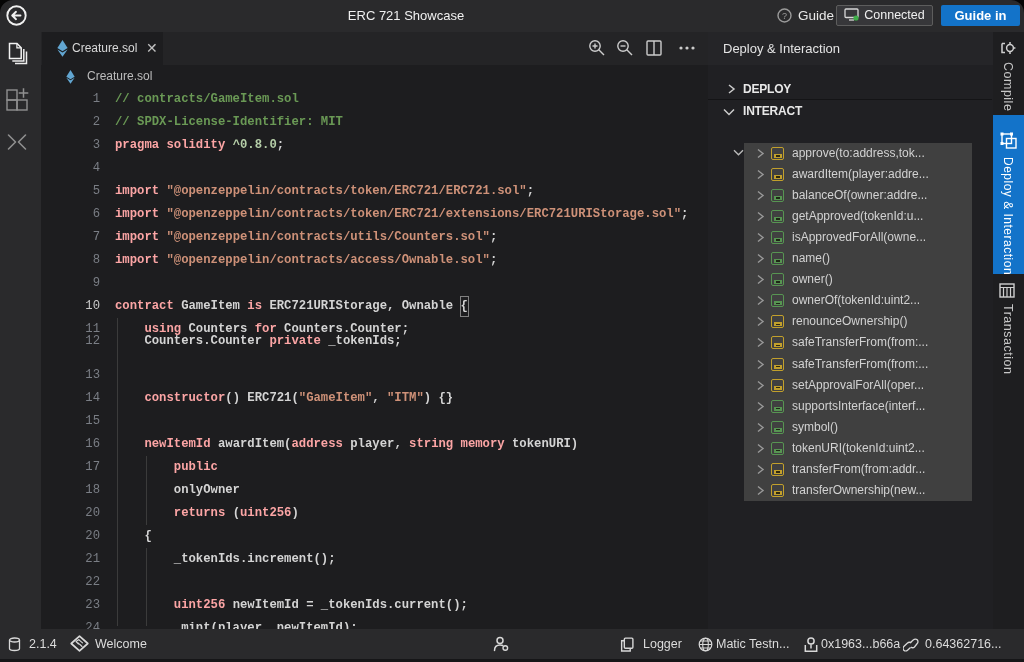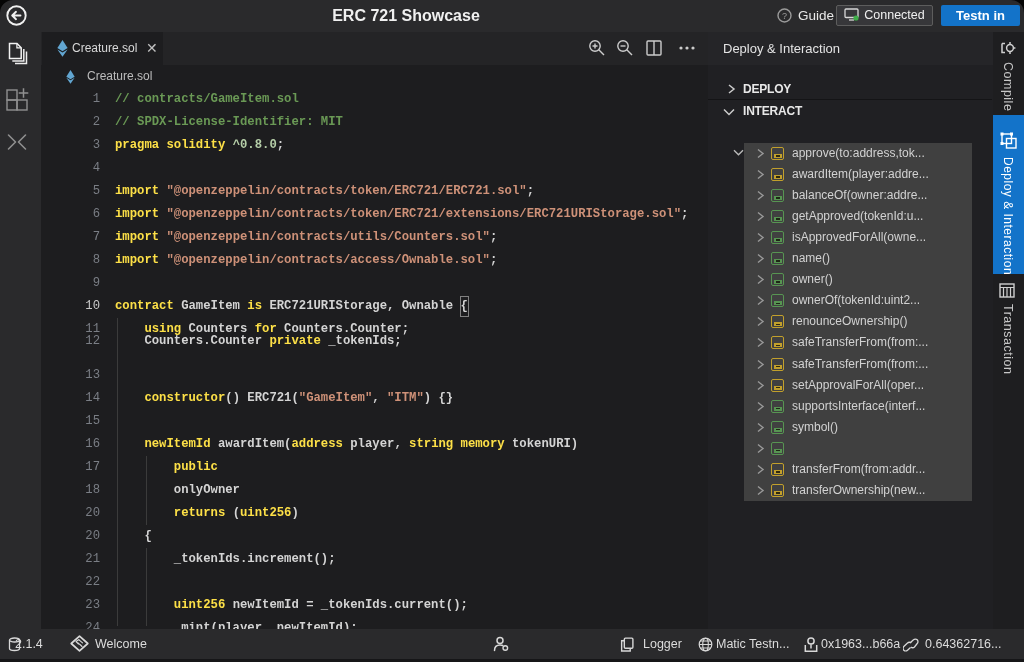--- a/index.html
+++ b/index.html
@@ -3,21 +3,21 @@
 <meta charset="utf-8">
 <style>
   * { margin:0; padding:0; box-sizing:border-box; }
   html,body { width:1024px; height:662px; overflow:hidden; background:#1d1d1f; font-family:"Liberation Sans", sans-serif; }
   .abs { position:absolute; }
   #stage { position:relative; width:1024px; height:662px; }
 
   
   #topbar { left:0; top:0; width:1024px; height:32px; background:#2a2a2c; }
   #backbtn { left:6px; top:5px; width:21px; height:21px; }
-  #apptitle { left:0; top:0; width:812px; height:32px; line-height:32px; text-align:center; color:#f0f0f0; font-size:16px;font-weight:bold; }
+  #apptitle { left:0; top:0; width:812px; height:32px; line-height:32px; text-align:center; color:#f0f0f0; font-size:13px; }
   #guide { left:777px; top:0; height:32px; line-height:32px; color:#e8e8e8; font-size:13.5px; }
   #connected { left:836px; top:5px; width:97px; height:21px; background:#37373a; border:1px solid #5d5d5d; border-radius:2px; color:#f0f0f0; font-size:12.5px; line-height:19px; text-align:center; }
   #signin { left:941px; top:4.5px; width:79px; height:21px; background:#1373c9; border-radius:2px; color:#fff; font-weight:bold; font-size:13px; line-height:21px; text-align:center; }
 
   
   #actbar { left:0; top:32px; width:41px; height:597px; background:#2a2a2c; }
 
   
   #tabstrip { left:41px; top:32px; width:667px; height:33px; background:#242426; }
   #tab1 { left:42px; top:32px; width:121px; height:33px; background:#1d1d1f; color:#d8d8d8; font-size:12px; line-height:33px; }
@@ -25,21 +25,21 @@
   #tab1 .x { position:absolute; left:104px; top:0px; color:#c0c0c0; font-size:14px; }
   #edtools { left:585px; top:32px; width:123px; height:33px; color:#cccccc; }
   #breadcrumb { left:41px; top:65px; width:667px; height:23px; background:#1d1d1f; color:#bdbdbd; font-size:12px; line-height:23px; }
   #breadcrumb .lbl { position:absolute; left:46px; top:0; }
 
   #editor { left:41px; top:88px; width:667px; height:541px; background:#1d1d1f; overflow:hidden; }
   .codeline { position:absolute; left:0; width:667px; height:23px; line-height:23px; white-space:pre; font-family:"Liberation Mono", monospace; font-size:12.25px; font-weight:bold; color:#d4d4d4; }
   .gut { position:absolute; left:0; top:0; width:59px; text-align:right; color:#7a7e85; font-weight:normal; font-family:"Liberation Mono", monospace; font-size:12.25px; }
   .gut.cur { color:#c9c9c9; }
   .ct { position:absolute; left:74px; top:0; }
-  .k { color:#fde047; } .s { color:#ce9178; } .c { color:#6a9955; } .n { color:#b5cea8; }
+  .k { color:#fca5a5; } .s { color:#ce9178; } .c { color:#6a9955; } .n { color:#b5cea8; }
   .guide1 { left:76px; width:1px; background:#3b3b3b; }
   .guide2 { left:105px; width:1px; background:#3b3b3b; }
   .brk { }
 
   
   #rpanel { left:708px; top:32px; width:285px; height:597px; background:#202023; }
   #rphead { left:708px; top:32px; width:285px; height:33px; background:#252528; color:#e4e4e4; font-size:13px; line-height:33px; }
   #rphead span { margin-left:15px; }
   .secrow { position:absolute; left:708px; width:285px; height:22px; color:#e8e8e8; font-weight:bold; font-size:12px; letter-spacing:-0.2px; line-height:22px; }
   #deployrow { top:78px; }
@@ -85,21 +85,21 @@
   <div id="apptitle" class="abs">ERC 721 Showcase</div>
   <div id="guide" class="abs"><svg width="15" height="15" viewBox="0 0 15 15" style="display:inline-block;vertical-align:-3px;margin-right:6px">
         <circle cx="7.5" cy="7.5" r="6.5" fill="none" stroke="#9a9a9a" stroke-width="1.4"></circle>
         <text x="7.5" y="10.8" text-anchor="middle" font-size="9" fill="#9a9a9a" font-family="Liberation Sans">?</text>
       </svg>Guide</div>
   <div id="connected" class="abs"><svg width="15" height="13" viewBox="0 0 15 13" style="display:inline-block;vertical-align:-2px;margin-right:5px">
         <rect x="1" y="1" width="13" height="8.5" rx="1" fill="none" stroke="#d8d8d8" stroke-width="1.3"></rect>
         <path d="M5 12 h5" stroke="#d8d8d8" stroke-width="1.3"></path>
         <circle cx="12" cy="10" r="2.6" fill="#3fae49"></circle>
       </svg>Connected</div>
-  <div id="signin" class="abs">Testn in</div>
+  <div id="signin" class="abs">Guide in</div>
 
   <div id="actbar" class="abs"></div>
   <div class="abs" style="left:8px;top:42px;">
     <svg width="21" height="23" viewBox="0 0 21 23">
       <path d="M18.5 9.5 V21.5 H7" fill="none" stroke="#ececec" stroke-width="1.5"></path>
       <path d="M15.8 7 V19 H4.3" fill="none" stroke="#ececec" stroke-width="1.5"></path>
       <path d="M1.5 1.5 H9 L13.2 5.7 V16.5 H1.5 Z" fill="#2a2a2c" stroke="#f2f2f2" stroke-width="1.5"></path>
       <path d="M8.9 1.8 V5.9 H13" fill="none" stroke="#f2f2f2" stroke-width="1.2"></path>
     </svg>
   </div>
@@ -349,20 +349,21 @@
         </span>
         <span class="txt">symbol()</span>
       </div>
       <div class="fnrow" style="top:294.7px">
         <svg class="chev" width="9" height="11" viewBox="0 0 9 11">
           <path d="M2 1.5 L7 5.5 L2 9.5" fill="none" stroke="#9a9a9a" stroke-width="1.4"></path>
         </svg>
         <span class="fico r">
           <i></i>
         </span>
+        <span class="txt">tokenURI(tokenId:uint2...</span>
       </div>
       <div class="fnrow" style="top:315.75px">
         <svg class="chev" width="9" height="11" viewBox="0 0 9 11">
           <path d="M2 1.5 L7 5.5 L2 9.5" fill="none" stroke="#9a9a9a" stroke-width="1.4"></path>
         </svg>
         <span class="fico w">
           <i></i>
         </span>
         <span class="txt">transferFrom(from:addr...</span>
       </div>
@@ -378,21 +379,21 @@
     </div>
 
   <div id="rightbar" class="abs"></div>
   <div id="rb-deploy" class="rbitem abs"></div>
 
   <div id="statusbar" class="abs">
     <svg width="13" height="15" viewBox="0 0 13 15" style="position:absolute;left:8px;top:8px;">
         <ellipse cx="6.5" cy="3" rx="5" ry="2" fill="none" stroke="#d8d8d8" stroke-width="1.3"></ellipse>
         <path d="M1.5 3 v8.5 c0 1.1 2.2 2 5 2 s5 -0.9 5 -2 V3" fill="none" stroke="#d8d8d8" stroke-width="1.3"></path>
       </svg>
-    <span class="it" style="left:15px;">2.1.4</span>
+    <span class="it" style="left:29px;">2.1.4</span>
     <svg width="19" height="17" viewBox="0 0 19 17" style="position:absolute;left:70px;top:6px;">
         <path d="M9.5 1.2 L17.8 8.5 L9.5 15.8 L1.2 8.5 Z" fill="none" stroke="#d8d8d8" stroke-width="1.7" stroke-linejoin="round"></path>
         <path d="M6 6.5 L9 4.5 M6 6.5 L8.5 9 M8 7.8 L10.5 10.2 M10 9.5 L12 11.5 M9 4.8 L12.5 7.8" fill="none" stroke="#d8d8d8" stroke-width="1.1" stroke-linecap="round"></path>
       </svg>
     <span class="it" style="left:95px;">Welcome</span>
     <svg width="16" height="16" viewBox="0 0 16 16" style="position:absolute;left:493px;top:7px;">
         <circle cx="7" cy="4.6" r="3" fill="none" stroke="#d8d8d8" stroke-width="1.5"></circle>
         <path d="M1.5 14.5 c0-3.6 2.3-5.6 5.5-5.6 1 0 1.9 0.2 2.7 0.6" fill="none" stroke="#d8d8d8" stroke-width="1.5" stroke-linecap="round"></path>
         <circle cx="12.3" cy="12" r="2.3" fill="none" stroke="#d8d8d8" stroke-width="1.4"></circle>
       </svg>

